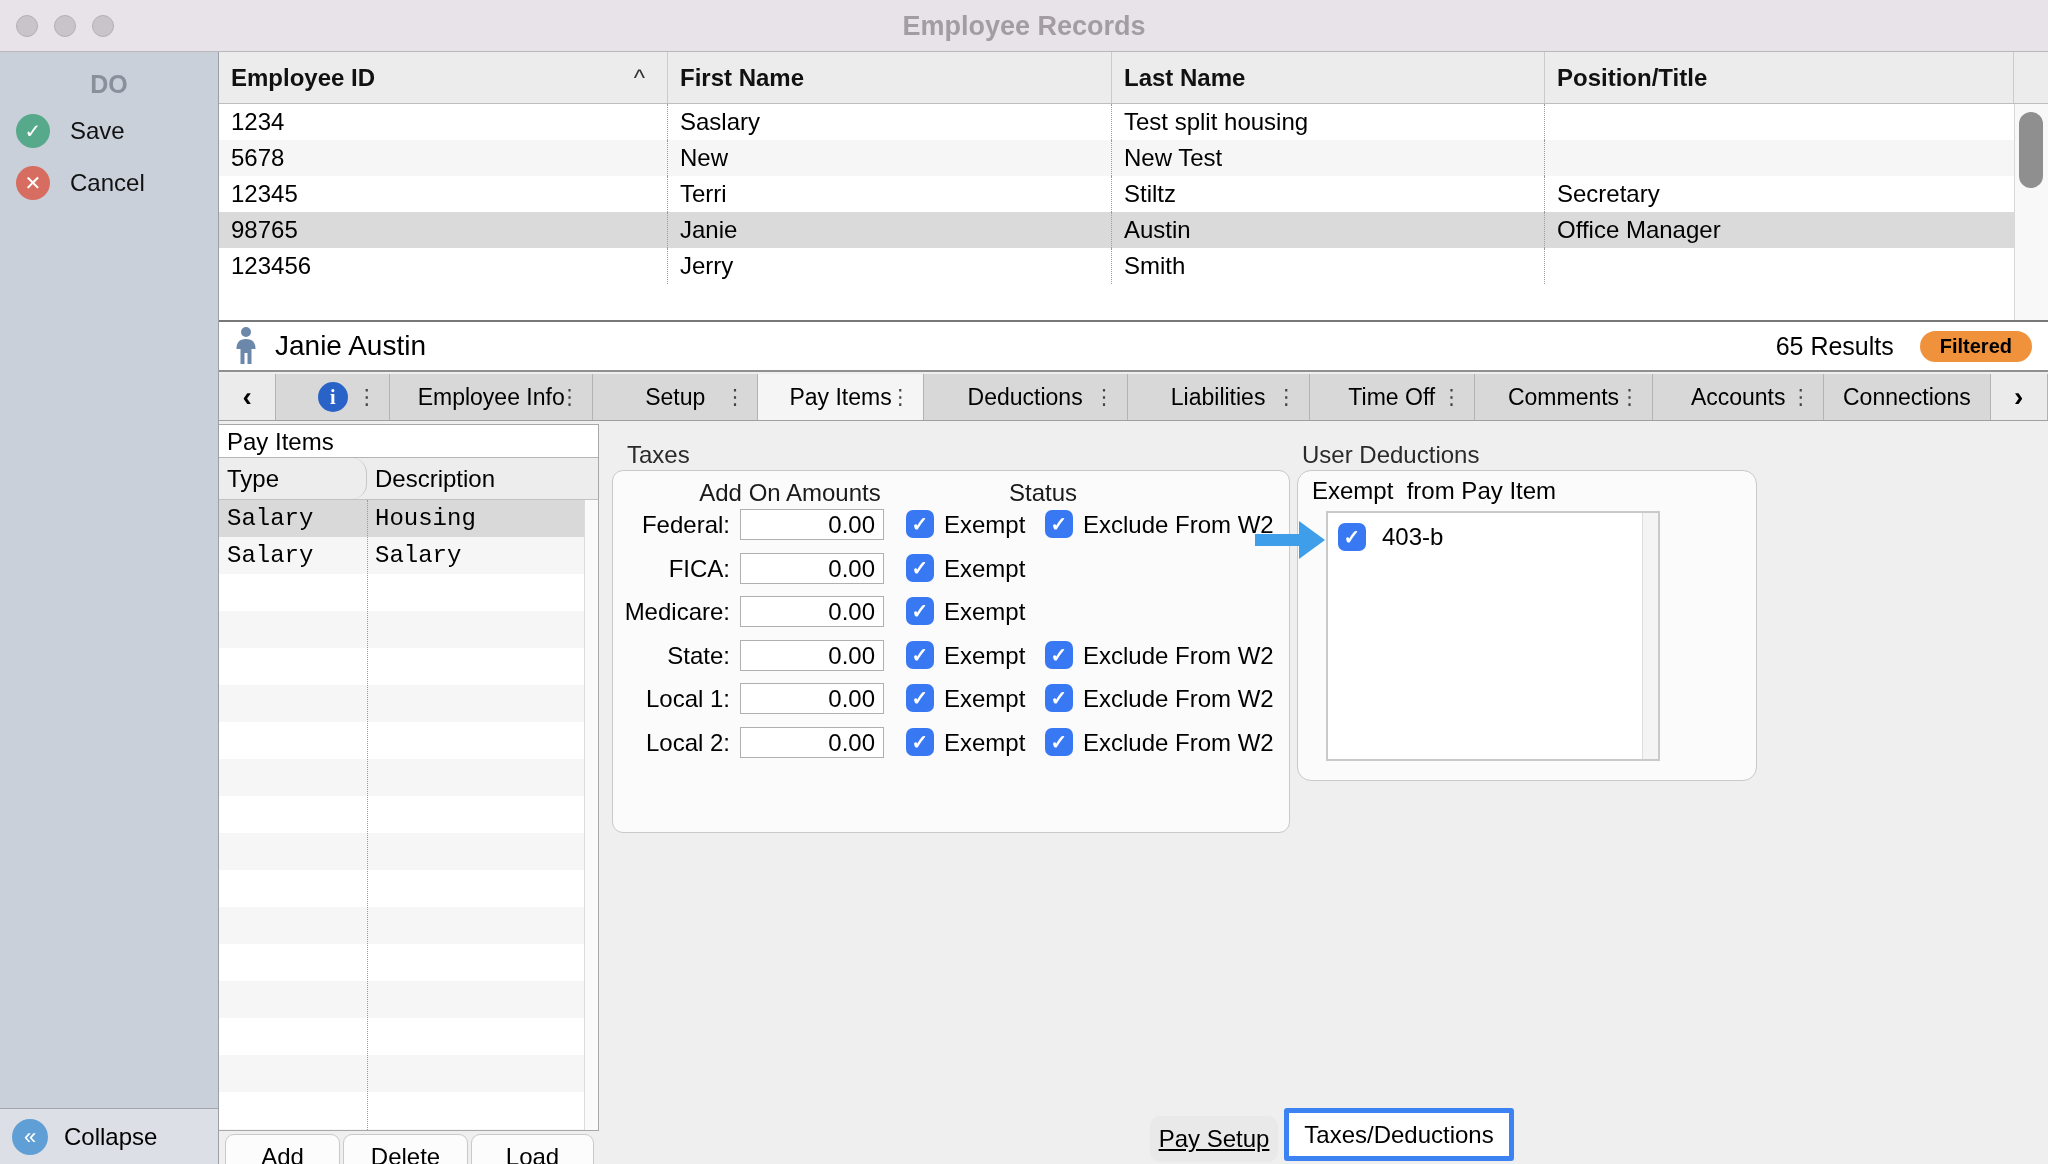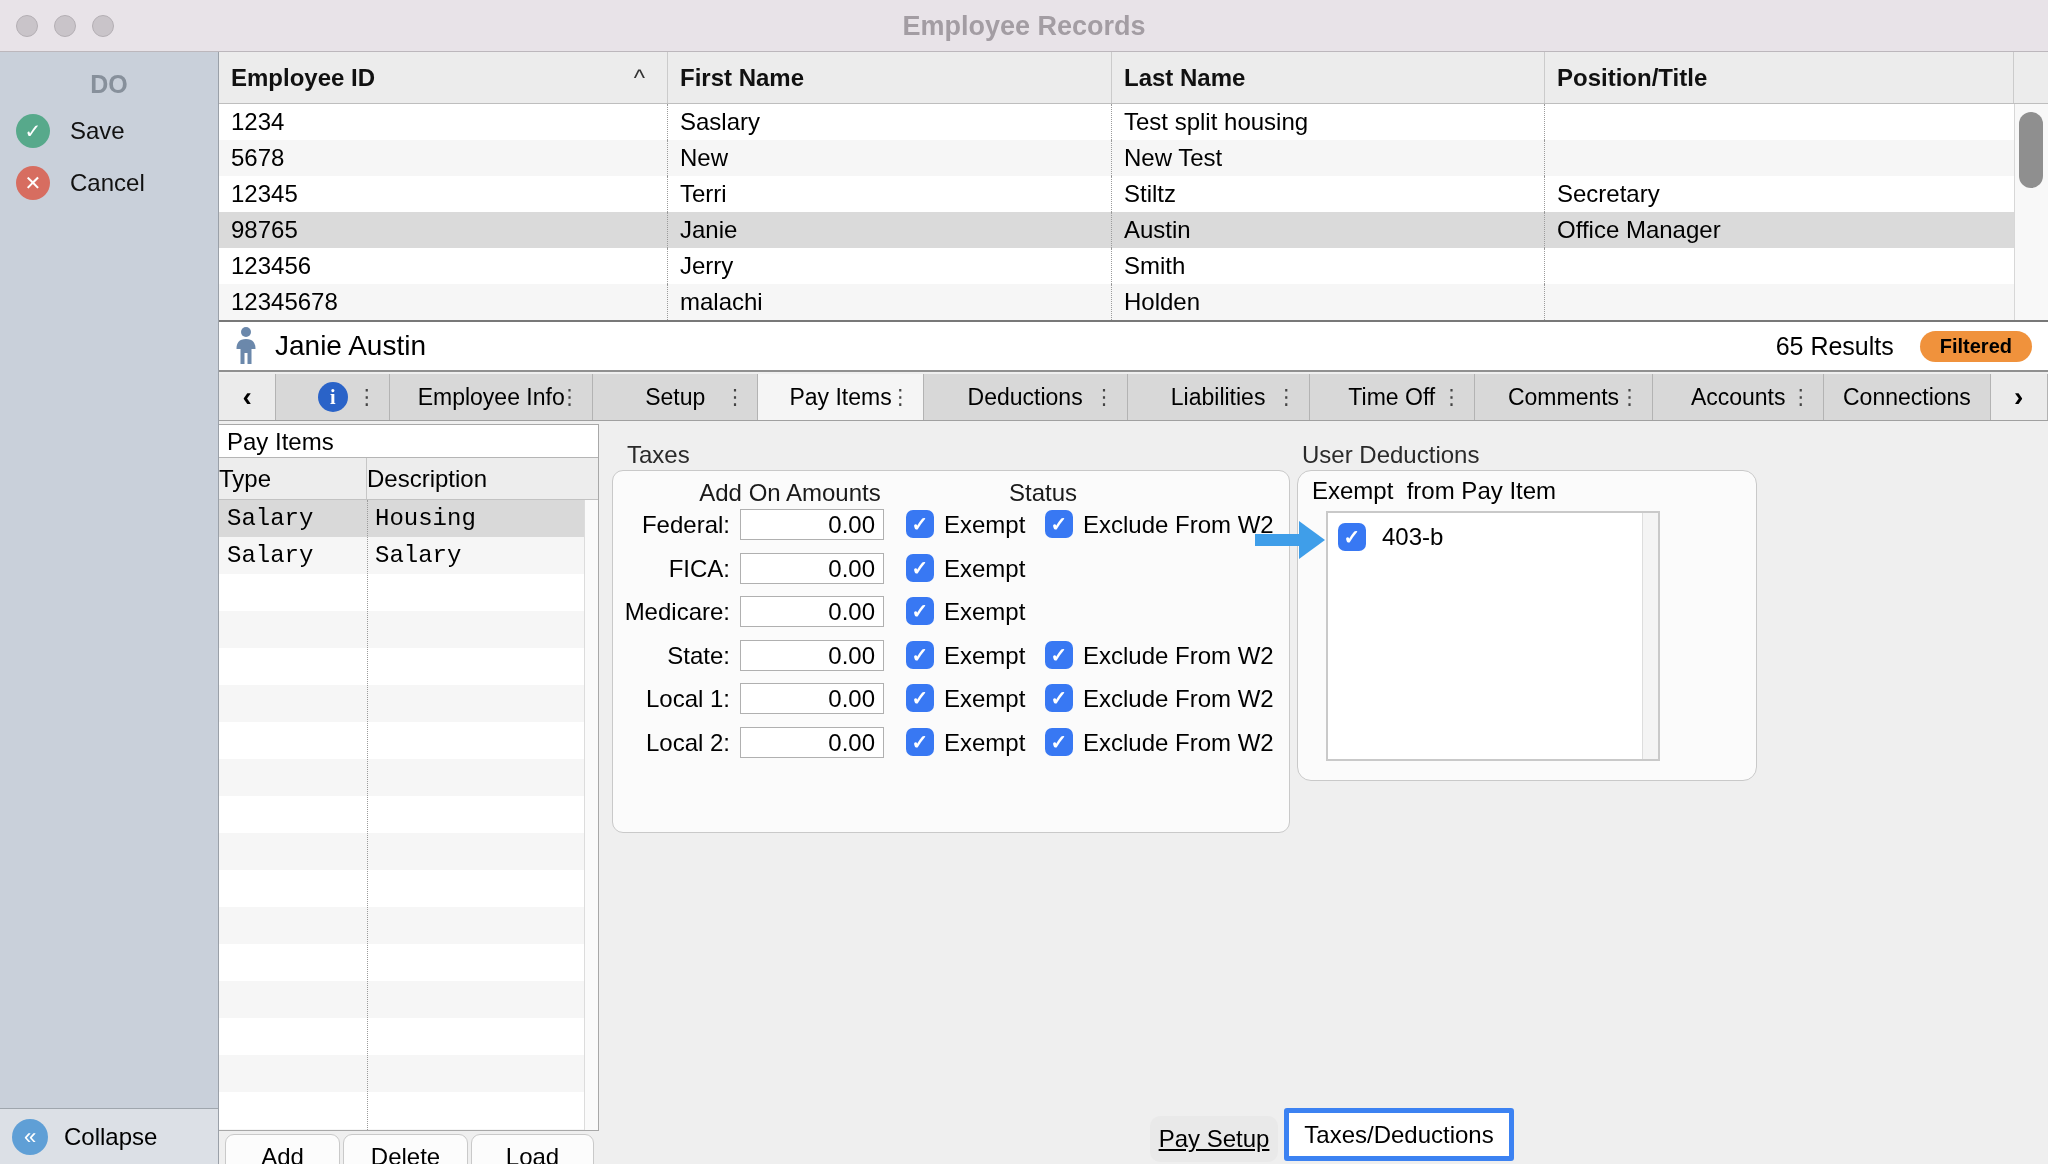--- a/index.html
+++ b/index.html
@@ -78,21 +78,21 @@
   
   .content { position:absolute; left:219px; right:0; top:421px; bottom:0; background:#efefef; }
 
   
   .pi-panel { position:absolute; left:0; top:3px; width:380px; height:707px;
               background:#fff; border:1px solid #a8a8a8; border-left:none; }
   .pi-title { height:33px; line-height:33px; padding-left:8px; font-size:24px;
               border-bottom:1px solid #b5b5b5; background:#fff; }
   .pi-head { height:42px; background:#ededed; border-bottom:1px solid #c2c2c2;
              display:grid; grid-template-columns:148px 1fr; align-items:center; font-size:24px; }
-  .pi-head .th { height:100%; display:flex; align-items:center; border-right:1px solid #c6c6c6; }
+  .pi-head .th { height:100%; display:flex; align-items:center; padding-left:8px; border-right:1px solid #c6c6c6;border-radius:15px; }
   .pi-head .th:last-child { border-right:none; }
   .pi-rows { position:relative; height:630px;
              background:repeating-linear-gradient(180deg,#fff 0 37px,#f6f6f6 37px 74px); }
   .pi-row { display:grid; grid-template-columns:148px 1fr; height:37px; align-items:center; font-size:24px; }
   .pi-row.selected { background:#d9d9d9; }
   .pi-row .td { padding-left:8px; white-space:nowrap; overflow:hidden;font-family:Liberation Mono, monospace; }
   .pi-divider { position:absolute; left:148px; top:0; bottom:0; width:0; border-left:1px dotted #9b9b9b; }
   .pi-scroll { position:absolute; right:0; top:0; bottom:0; width:14px;
                background:#fafafa; border-left:1px solid #dcdcdc; }
   .pi-btn { position:absolute; top:713px; height:60px; background:#fcfcfc; border:1px solid #c9c9c9;
@@ -203,26 +203,20 @@
         <div class="td">Janie</div>
         <div class="td">Austin</div>
         <div class="td">Office Manager</div>
       </div>
       <div class="trow-e">
         <div class="td">123456</div>
         <div class="td">Jerry</div>
         <div class="td">Smith</div>
         <div class="td"></div>
       </div>
-      <div class="trow-e">
-        <div class="td">12345678</div>
-        <div class="td">malachi</div>
-        <div class="td">Holden</div>
-        <div class="td"></div>
-      </div>
     </div>
     <div class="vscroll">
       <div class="thumb"></div>
     </div>
   </div>
   <div class="table-bottom-line"></div>
 
   <div class="record-bar">
     <svg width="30" height="40" viewBox="0 0 30 40">
       <circle cx="15" cy="6" r="5" fill="#6b88ab"></circle>

